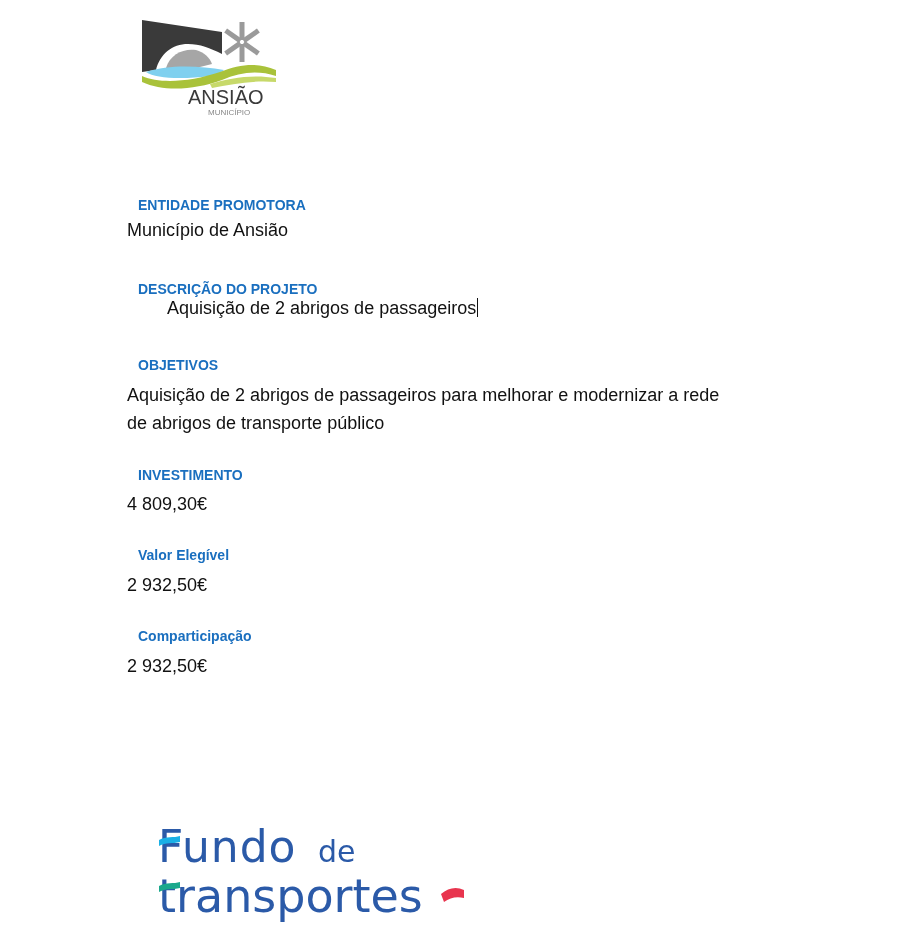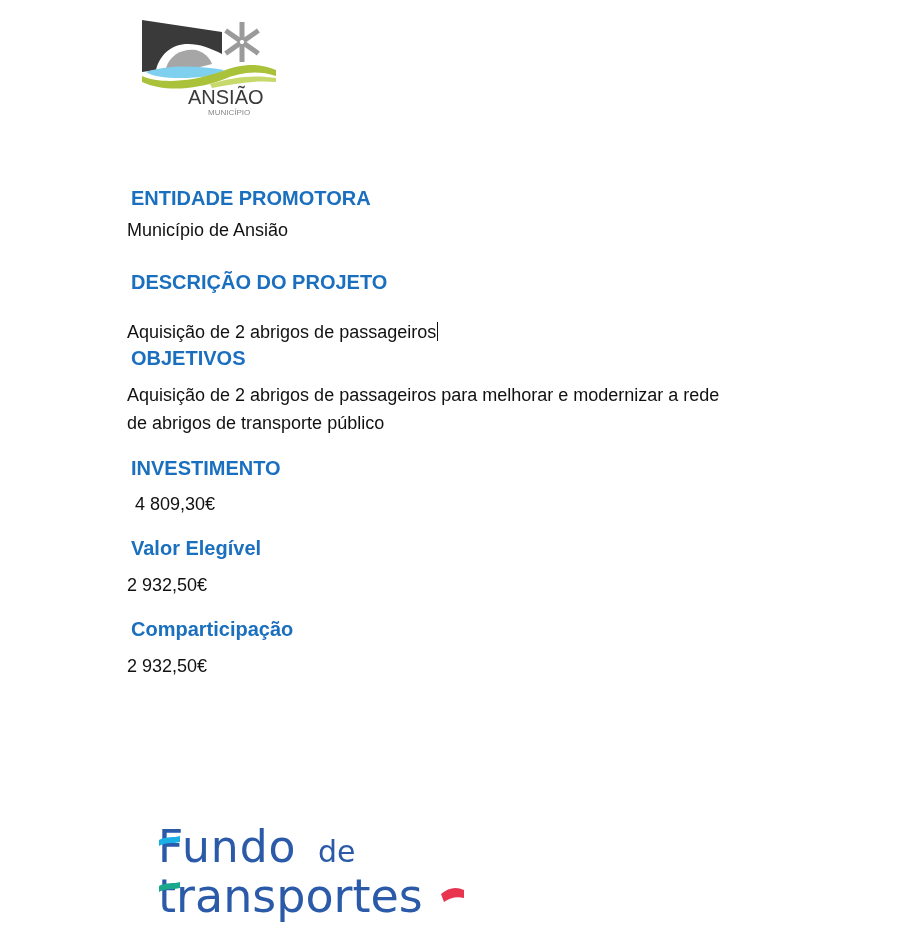--- a/index.html
+++ b/index.html
@@ -5,22 +5,22 @@
     html, body { margin: 0; padding: 0; background: #ffffff; }
     body {
       width: 900px; height: 940px; position: relative; overflow: hidden;
       font-family: "Liberation Sans", "DejaVu Sans", sans-serif;
       color: #111111;
     }
     .logo-top { position: absolute; left: 140px; top: 18px; width: 140px; height: 100px; }
     .logo-top svg { display: block; }
     .content { position: absolute; left: 127px; top: 178px; width: 660px; }
     .heading {
-      color: #1a6fbf; font-weight: bold; font-size: 20px;
-      line-height: 24px; margin: 4px;
+      color: #1a6fbf; font-weight: bold; font-size: 14px;
+      line-height: 24px; margin: 11px;
     }
     .value {
       color: #111111; font-size: 18px; line-height: 28px; margin: 0;
     }
     .block { position: absolute; left: 0; }
     .cursor { display: inline-block; width: 1px; height: 19px; background: #111; vertical-align: -3px; margin-left: 1px; }
     .footer-logo { position: absolute; left: 158px; top: 818px; width: 580px; height: 110px; }
     .gerido {
       position: absolute; left: 356px; top: 48px; color: #2b5aa8;
       font-family: "DejaVu Sans", sans-serif; font-weight: bold; font-size: 13px; line-height: 16px;
@@ -59,36 +59,36 @@
   <div class="block" style="top:4px;">
     <p class="heading">ENTIDADE PROMOTORA</p>
   </div>
   <div class="block" style="top:38px;">
     <p class="value">Município de Ansião</p>
   </div>
 
   <div class="block" style="top:88px;">
     <p class="heading">DESCRIÇÃO DO PROJETO</p>
   </div>
-  <div class="block" style="top:140px;">
+  <div class="block" style="top:116px;margin-left:40px;">
     <p class="value"><span>Aquisição de 2 abrigos de passageiros</span><span class="cursor"></span></p>
   </div>
 
   <div class="block" style="top:164px;">
     <p class="heading">OBJETIVOS</p>
   </div>
   <div class="block" style="top:203px; width:660px;">
     <p class="value">Aquisição de 2 abrigos de passageiros para melhorar e modernizar a rede</p>
     <p class="value">de abrigos de transporte público</p>
   </div>
 
   <div class="block" style="top:274px;">
     <p class="heading">INVESTIMENTO</p>
   </div>
-  <div class="block" style="top:312px;margin-left:8px;">
+  <div class="block" style="top:312px;">
     <p class="value">4 809,30€</p>
   </div>
 
   <div class="block" style="top:354px;">
     <p class="heading">Valor Elegível</p>
   </div>
   <div class="block" style="top:393px;">
     <p class="value">2 932,50€</p>
   </div>
 

